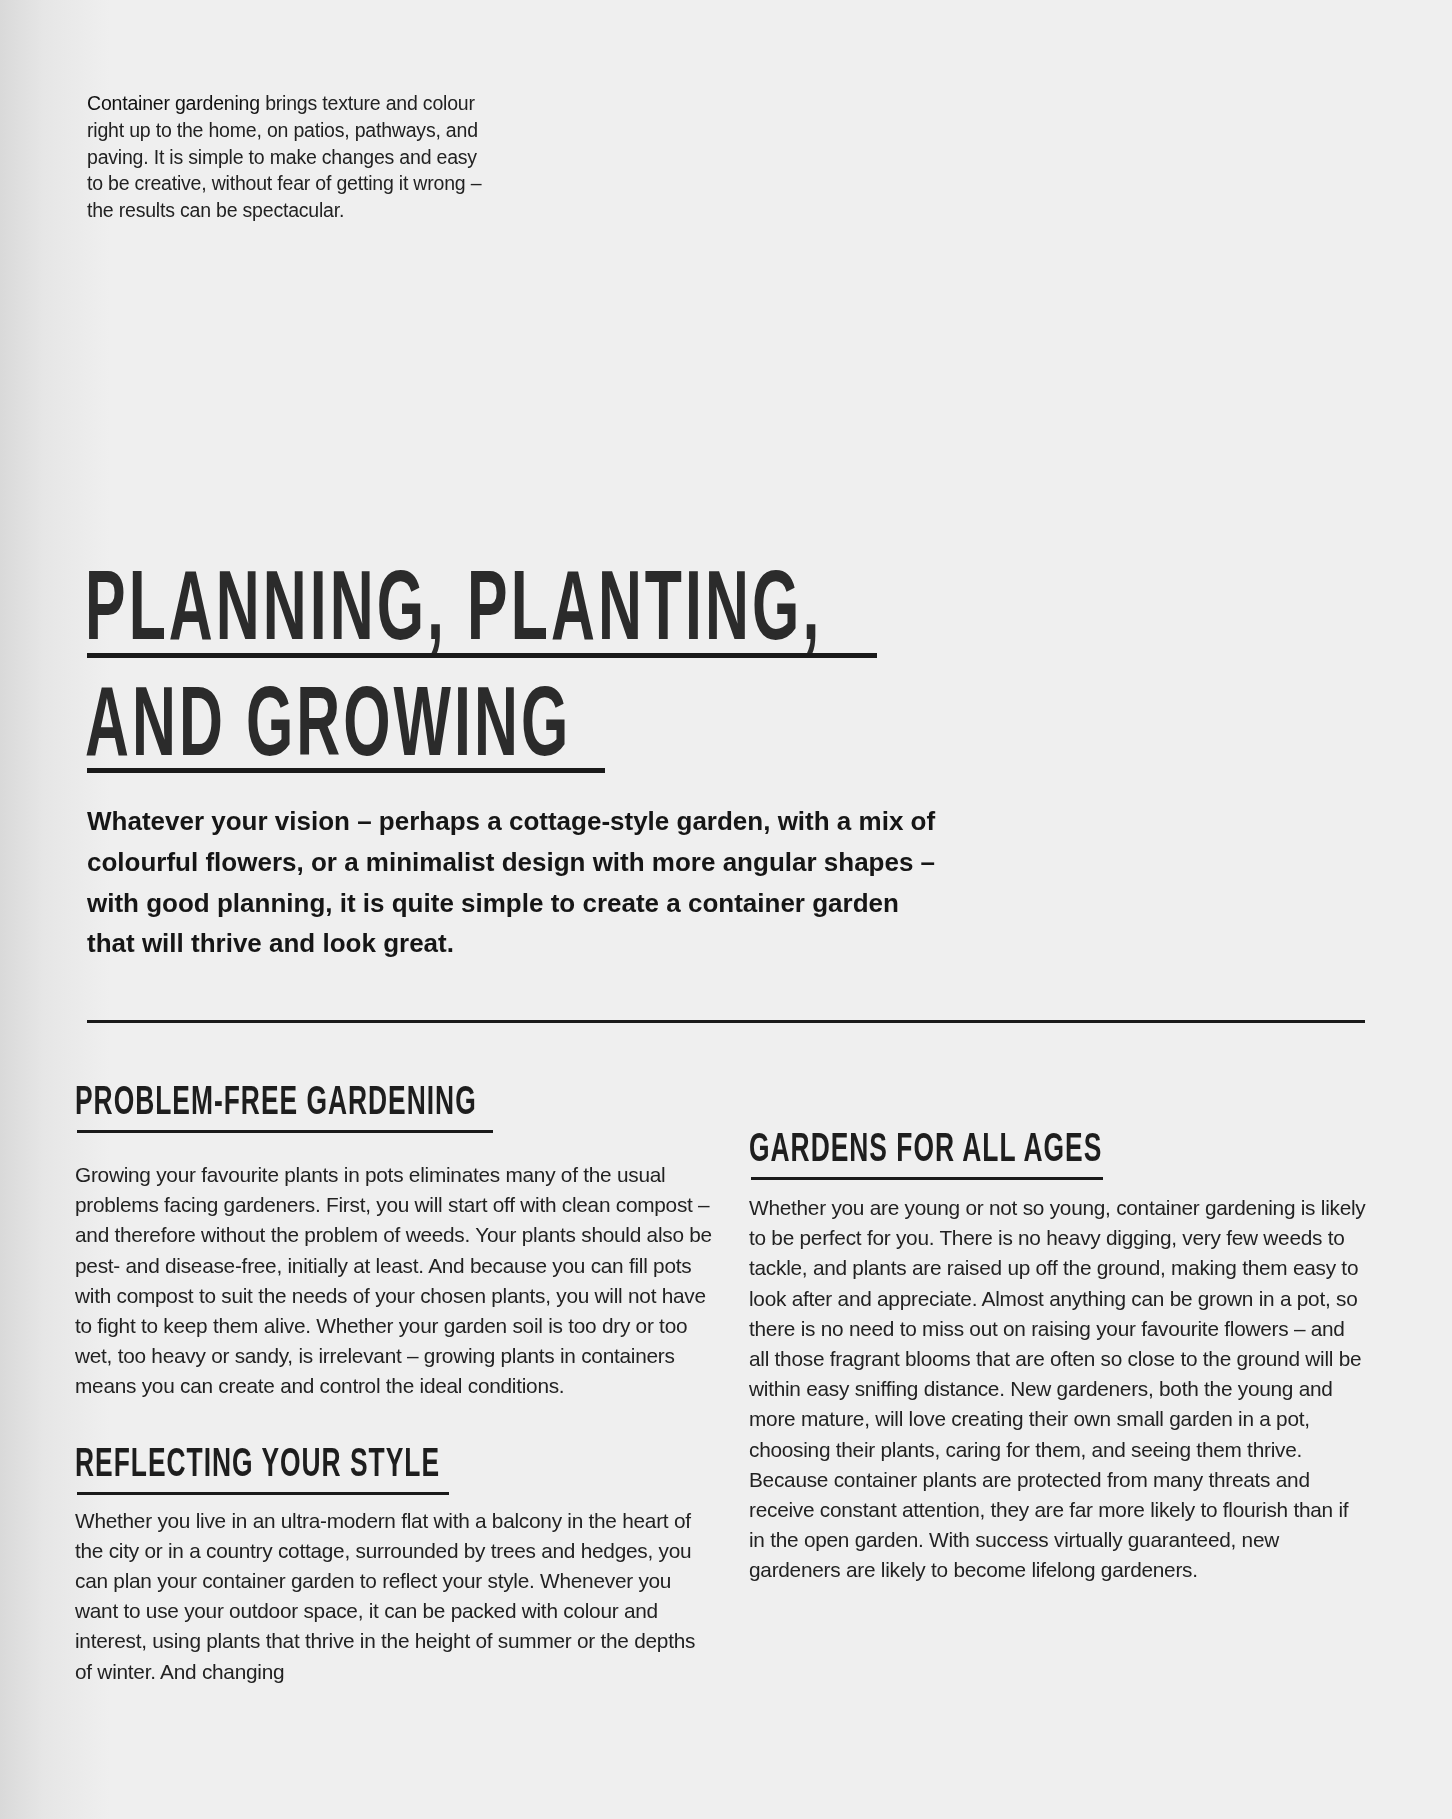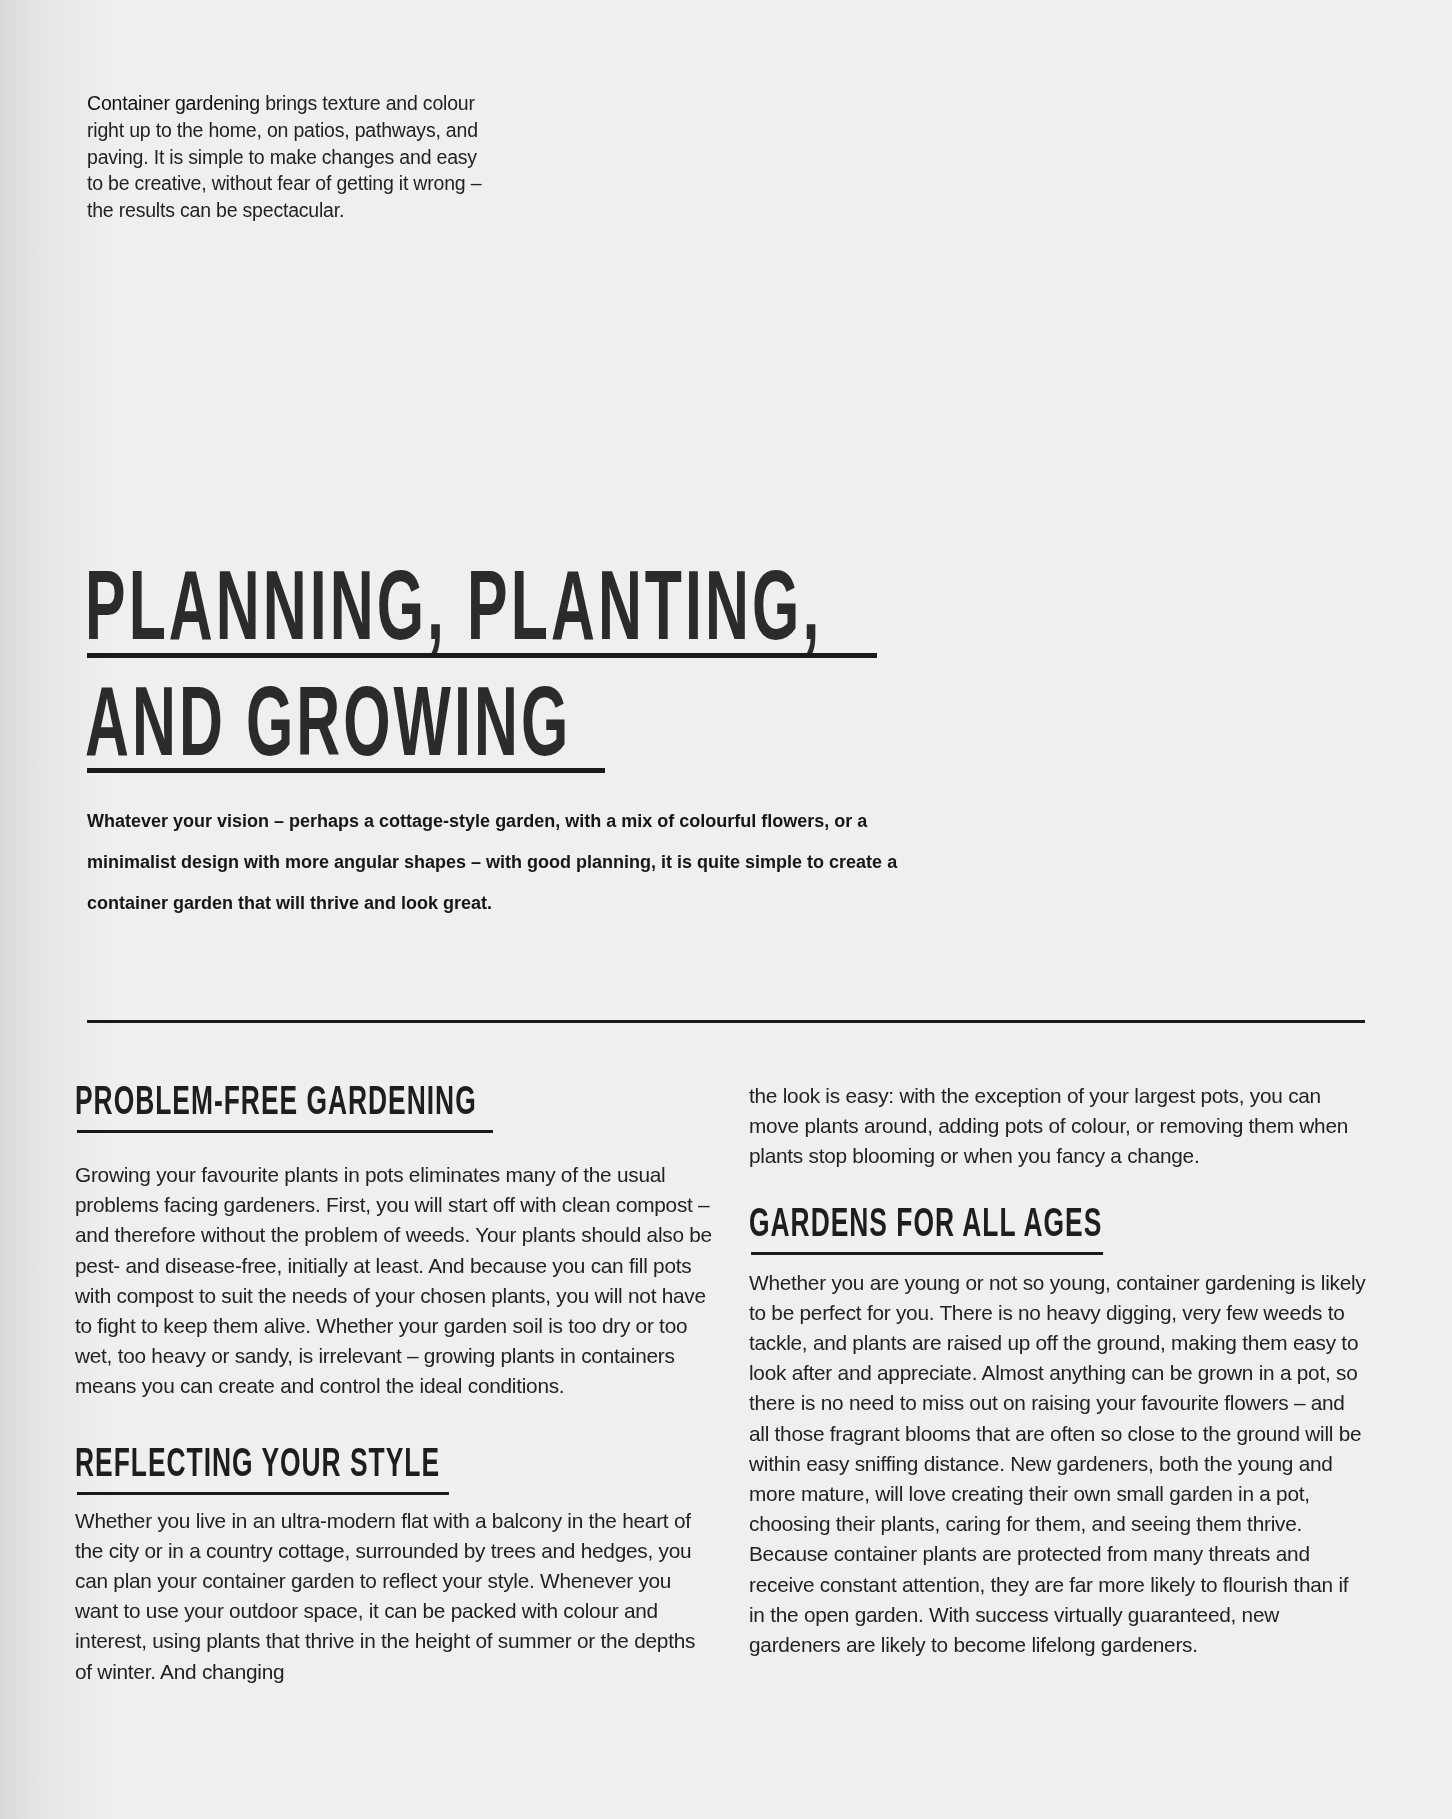--- a/index.html
+++ b/index.html
@@ -28,21 +28,21 @@
     white-space: nowrap; letter-spacing: 5px;
   }
   .t1 { top: 556px; }
   .t2 { top: 672px; }
   .rule { position: absolute; background: #1a1a1a; }
   .rule-t1 { left: 87px; top: 653px; width: 790px; height: 5px; }
   .rule-t2 { left: 87px; top: 768px; width: 518px; height: 5px; }
   .lead {
     position: absolute; left: 87px; top: 801px; width: 860px;
     font-family: "Liberation Sans", sans-serif; font-weight: bold;
-    font-size: 18px; line-height: 40.8px; color: #161616;
+    font-size: 26px; line-height: 40.8px; color: #161616;
   }
   .divider { left: 87px; top: 1020px; width: 1278px; height: 3px; }
   .col {
     position: absolute; width: 640px;
     font-family: "Liberation Sans", sans-serif; font-size: 20.8px;
     line-height: 30.2px; color: #222; letter-spacing: -0.25px;
   }
   .col-left { left: 75px; top: 1080px; width: 640px; }
   .col-right { left: 749px; top: 1081px; width: 620px; }
   .sec-head {
@@ -83,20 +83,19 @@
   <p style="margin-top:30px;">Growing your favourite plants in pots eliminates many of the usual problems facing gardeners. First, you will start off with clean compost – and therefore without the problem of weeds. Your plants should also be pest- and disease-free, initially at least. And because you can fill pots with compost to suit the needs of your chosen plants, you will not have to fight to keep them alive. Whether your garden soil is too dry or too wet, too heavy or sandy, is irrelevant – growing plants in containers means you can create and control the ideal conditions.</p>
 
   <div class="sec-head-wrap" style="margin-top:40px;">
     <div class="sec-head"><span class="txt">REFLECTING YOUR STYLE</span></div>
     <div class="sec-rule" style="top:50px;width:372px;"></div>
   </div>
   <p style="margin-top:14px;">Whether you live in an ultra-modern flat with a balcony in the heart of the city or in a country cottage, surrounded by trees and hedges, you can plan your container garden to reflect your style. Whenever you want to use your outdoor space, it can be packed with colour and interest, using plants that thrive in the height of summer or the depths of winter. And changing</p>
 </div>
 
 <div class="col col-right">
-  <p>the look is easy: with the exception of your largest pots, you can move plants around, adding pots of colour, or removing them when plants stop blooming or when you fancy a change.</p>
 
-  <div class="sec-head-wrap" style="margin-top:30px;">
+  <div class="sec-head-wrap" style="margin-top:46px;">
     <div class="sec-head"><span class="txt">GARDENS FOR ALL AGES</span></div>
     <div class="sec-rule" style="top:50px;width:352px;"></div>
   </div>
   <p style="margin-top:16px;">Whether you are young or not so young, container gardening is likely to be perfect for you. There is no heavy digging, very few weeds to tackle, and plants are raised up off the ground, making them easy to look after and appreciate. Almost anything can be grown in a pot, so there is no need to miss out on raising your favourite flowers – and all those fragrant blooms that are often so close to the ground will be within easy sniffing distance. New gardeners, both the young and more mature, will love creating their own small garden in a pot, choosing their plants, caring for them, and seeing them thrive. Because container plants are protected from many threats and receive constant attention, they are far more likely to flourish than if in the open garden. With success virtually guaranteed, new gardeners are likely to become lifelong gardeners.</p>
 </div>
 
 </body></html>

